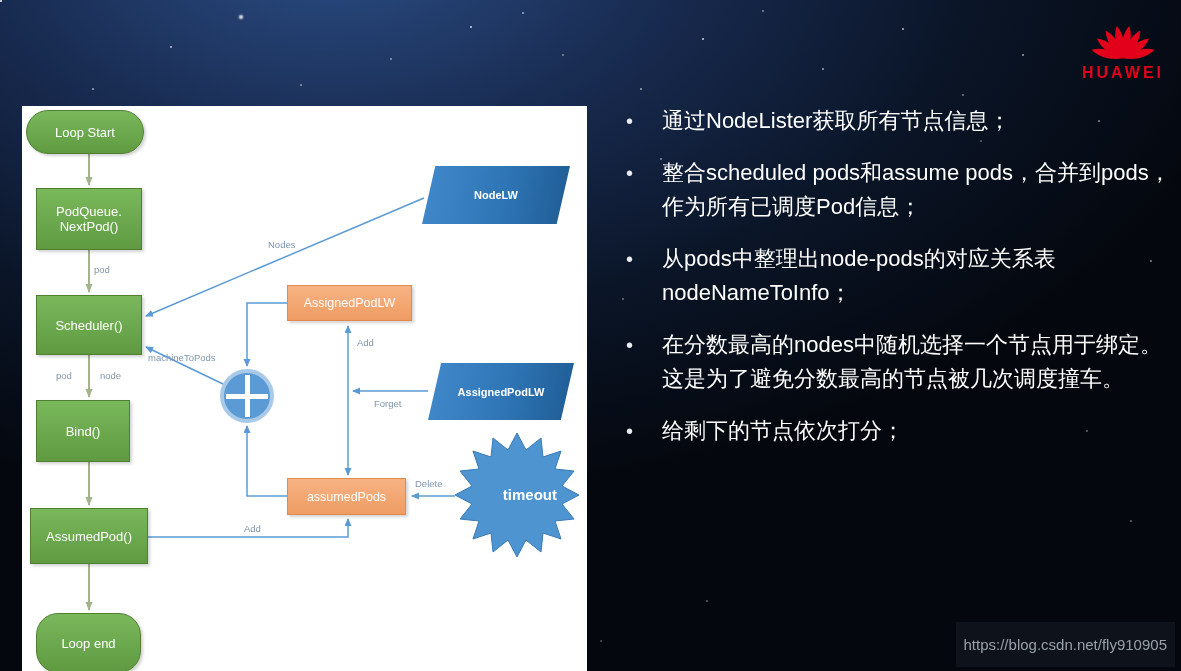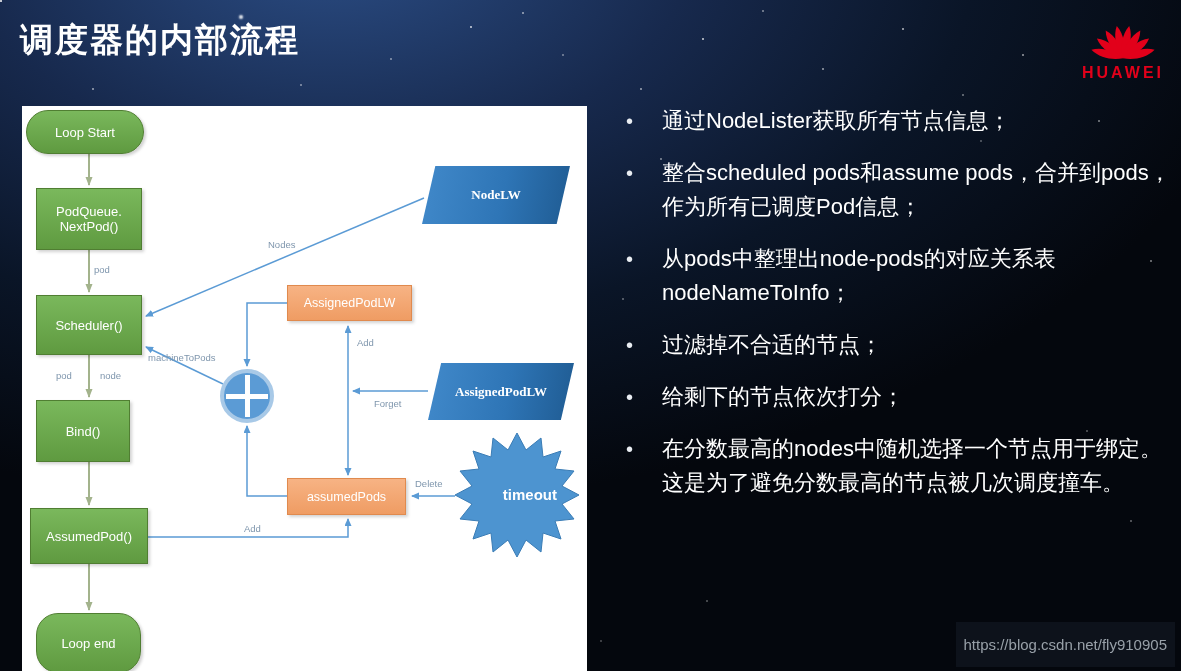--- a/index.html
+++ b/index.html
@@ -47,42 +47,41 @@
   
   .panel{position:absolute;left:22px;top:106px;width:565px;height:565px;background:#ffffff;}
   .edges{position:absolute;left:0;top:0;}
   .fnode{position:absolute;display:flex;align-items:center;justify-content:center;
     text-align:center;color:#fff;box-sizing:border-box;white-space:pre-line;
     box-shadow:2px 2px 3px rgba(0,0,0,.18);}
   .green{background:linear-gradient(#7ab85c,#5f9a40);border:1px solid #507e32;font-size:13px;}
   .orange{background:linear-gradient(#f7b384,#ef9c63);border:1px solid #e08a4e;font-size:12.5px;}
   .flag{background:linear-gradient(100deg,#4189ca 0%,#2e75b6 55%,#1f5b92 100%);
     clip-path:polygon(9% 0,100% 0,91% 100%,0 100%);
-    font-size:13px;font-weight:bold;box-shadow:none;font-family:Liberation Serif, serif;}
+    font-size:11px;font-weight:bold;box-shadow:none;}
   .merge{position:absolute;width:54px;height:54px;border-radius:50%;
     background:#5b9bd5;border:4px solid #a8c9e7;box-sizing:border-box;}
   .merge .mh{position:absolute;left:2px;right:2px;top:50%;height:5px;margin-top:-2.5px;background:#fff;}
   .merge .mv{position:absolute;top:2px;bottom:2px;left:50%;width:5px;margin-left:-2.5px;background:#fff;}
   .timeout-label{position:absolute;color:#fff;font-size:15px;font-weight:bold;text-align:right;}
   .elabel{position:absolute;font-size:9.5px;color:#7f96ad;white-space:nowrap;}
 
   
   .bullets{position:absolute;left:612px;top:104px;width:560px;margin:0;padding:0;list-style:none;}
   .bullets li{position:relative;padding-left:50px;color:#fff;font-size:22px;line-height:34px;margin-bottom:18px;}
   .bullets li::before{content:"\2022";position:absolute;left:14px;top:0;color:#e9edf2;font-size:20px;}
   .watermark{position:absolute;right:6px;bottom:4px;color:#98a0a8;font-size:15px;
     background:rgba(25,33,44,.45);padding:14px 8px;}
 </style>
 </head>
 <body>
 
 <div class="slide">
   <div class="stars"></div>
 
-  <h1 class="title">调度器的内部流程</h1>
 
   <div class="brand">
     <svg width="64" height="50" viewBox="0 0 64 52">
       <g fill="#e2001a">
         <g transform="rotate(-75 32 48)">
             <path d="M32,48 C27,38 26,24 32,14 C38,24 37,38 32,48 Z"></path>
           </g>
         <g transform="rotate(-53 32 48)">
             <path d="M32,48 C27,38 26,24 32,14 C38,24 37,38 32,48 Z"></path>
           </g>
@@ -167,19 +166,18 @@
     <span class="elabel" style="left:335px;top:231px;">Add</span>
     <span class="elabel" style="left:333px;top:292px;margin-left:19px;">Forget</span>
     <span class="elabel" style="left:393px;top:372px;">Delete</span>
     <span class="elabel" style="left:222px;top:417px;">Add</span>
   </div>
 
   <ul class="bullets">
     <li><span>通过NodeLister获取所有节点信息；</span></li>
     <li><span>整合scheduled pods和assume pods，合并到pods，作为所有已调度Pod信息；</span></li>
     <li><span>从pods中整理出node-pods的对应关系表nodeNameToInfo；</span></li>
-    <li><span>过滤掉不合适的节点；</span></li>
+    <li><span>在分数最高的nodes中随机选择一个节点用于绑定。这是为了避免分数最高的节点被几次调度撞车。</span></li>
     <li><span>给剩下的节点依次打分；</span></li>
-    <li><span>在分数最高的nodes中随机选择一个节点用于绑定。这是为了避免分数最高的节点被几次调度撞车。</span></li>
   </ul>
 
   <div class="watermark">https://blog.csdn.net/fly910905</div>
 </div>
 
 </body></html>

